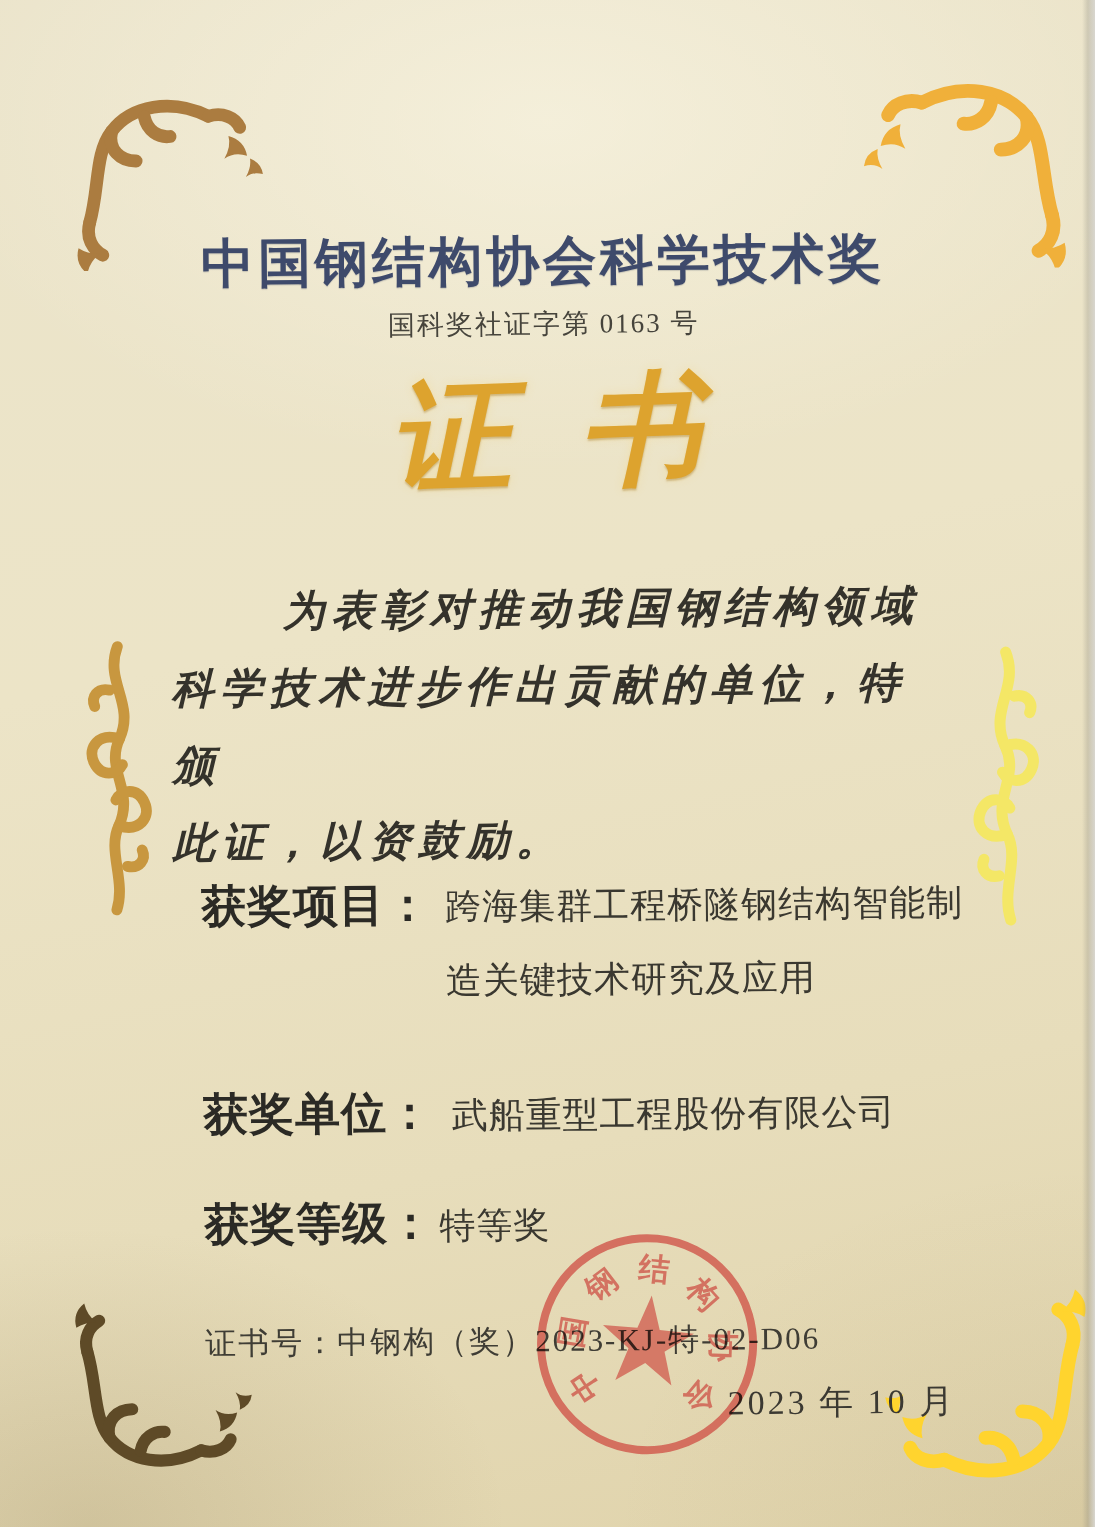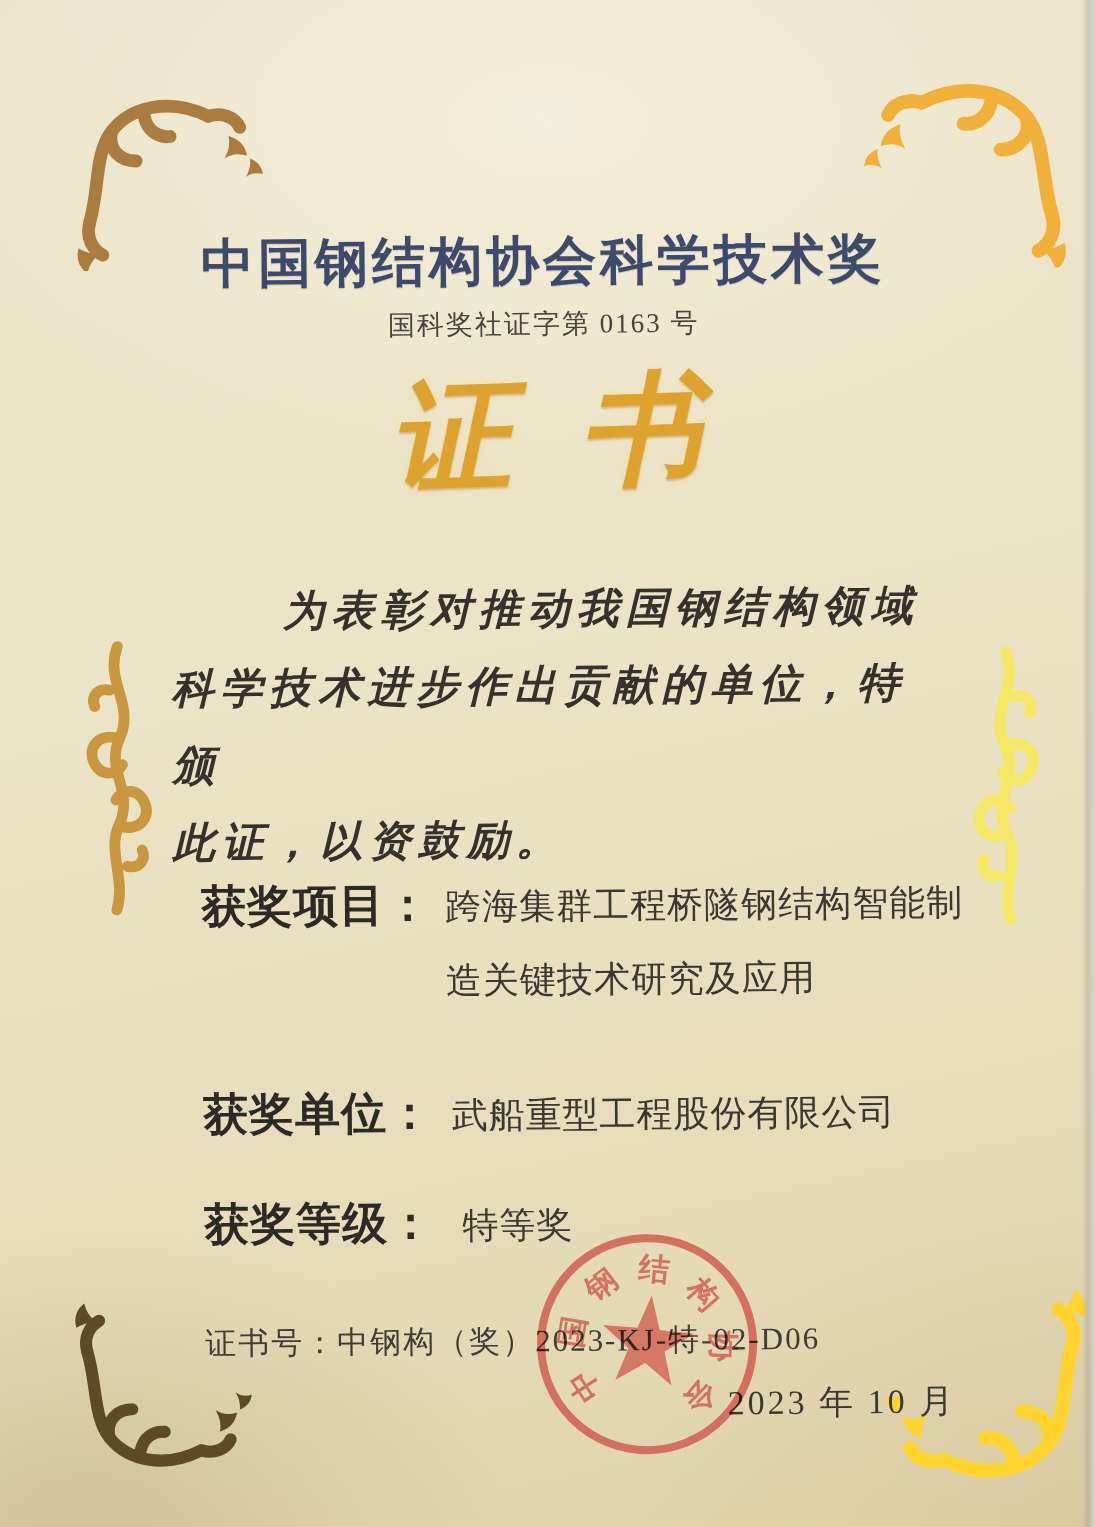--- a/index.html
+++ b/index.html
@@ -57,21 +57,21 @@
   .field-value{
     font-family:"DejaVu Serif",serif;font-size:36px;color:#3a3830;
     letter-spacing:1px;font-weight:500;
   }
   .row-project{top:872px;display:flex;align-items:flex-start;}
   .row-project .field-label{margin-top:2px;}
   .row-project .value-block{margin-left:14px;line-height:67px;}
   .row-awardee{top:1082px;}
   .row-awardee .field-value{margin-left:14px;}
   .row-grade{top:1192px;}
-  .row-grade .field-value{margin-left:24px;}
+  .row-grade .field-value{margin-left:1px;}
 
   .cert-no{
     position:absolute;left:200px;top:1320px;
     font-family:"Liberation Serif",serif;font-size:31px;color:#3f3d35;
     letter-spacing:2px;
   }
   .cert-date{
     position:absolute;left:722px;top:1382px;
     font-family:"Liberation Serif",serif;font-size:34px;color:#3b3932;
     letter-spacing:3px;

